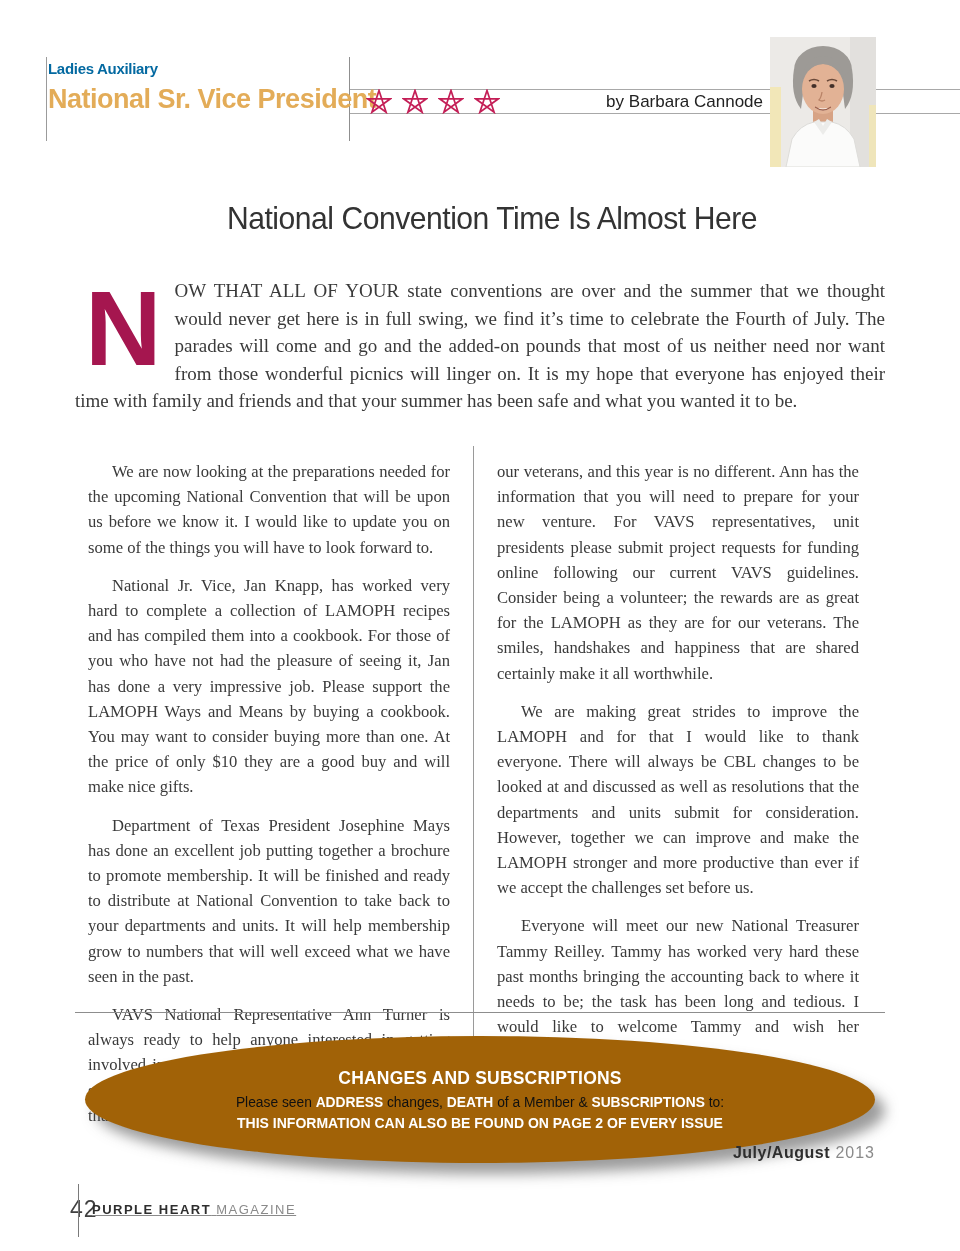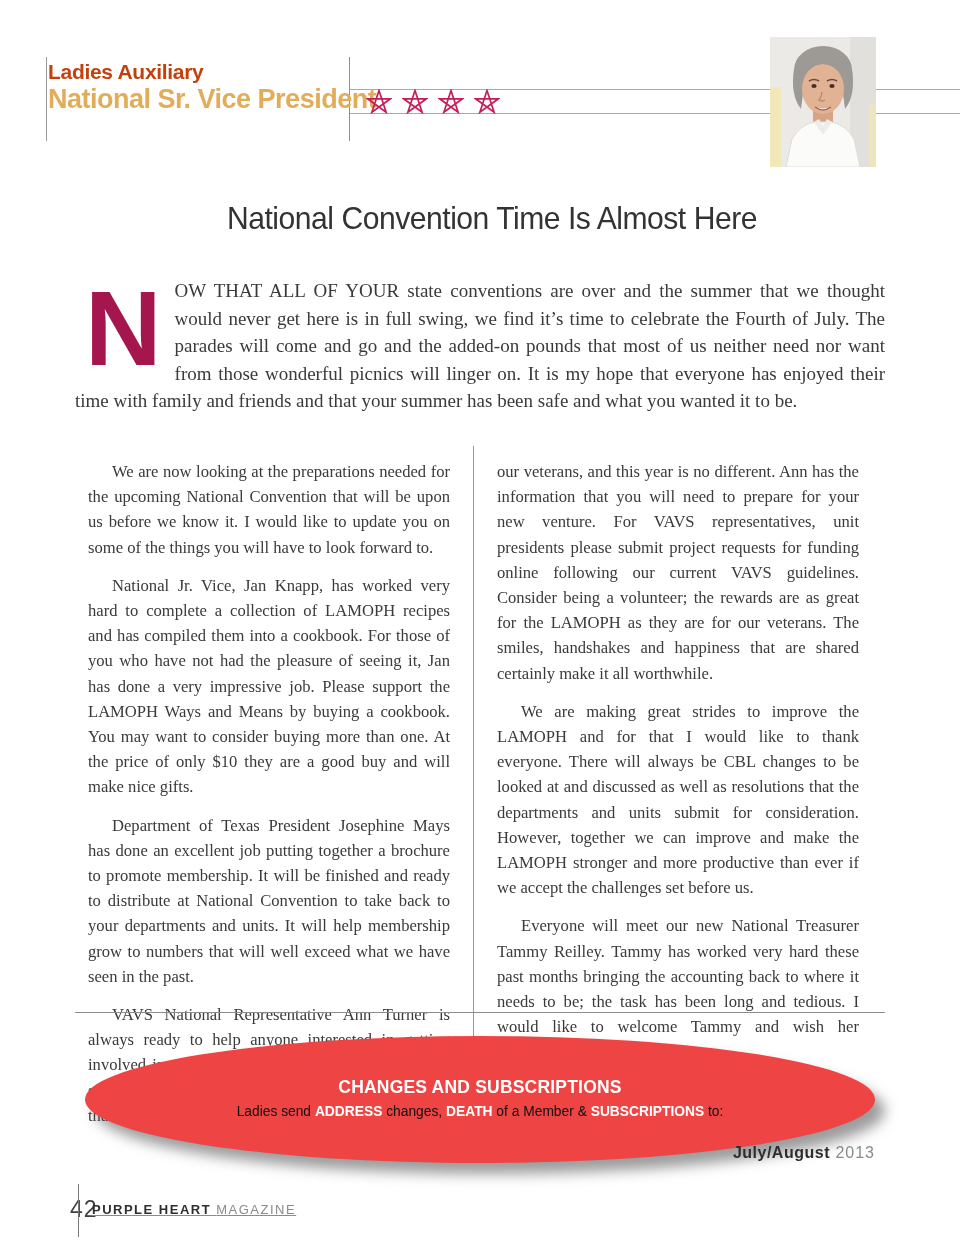--- a/index.html
+++ b/index.html
@@ -9,21 +9,21 @@
     font-family:"Liberation Sans", sans-serif; overflow:hidden;
   }
 
   
   .hdr-vline-left  { position:absolute; left:46px;  top:57px; width:1px; height:84px; background:#9b9b9b; }
   .hdr-vline-right { position:absolute; left:349px; top:57px; width:1px; height:84px; background:#8f8f8f; }
   .hdr-hline-top   { position:absolute; left:350px; top:89px;  width:610px; height:1px; background:#a8a8a8; }
   .hdr-hline-bot   { position:absolute; left:350px; top:113px; width:610px; height:1px; background:#a8a8a8; }
   .hdr-kicker {
     position:absolute; left:48px; top:60px;
-    font-size:21px; font-weight:bold; color:#c2410c; letter-spacing:-0.3px;
+    font-size:15px; font-weight:bold; color:#0369a1; letter-spacing:-0.3px;
   }
   .hdr-title {
     position:absolute; left:48px; top:84px;
     font-size:27px; font-weight:bold; color:#E3AC58; letter-spacing:-0.5px;
   }
   .hdr-stars {
     position:absolute; left:366px; top:89px; height:25px;
     display:flex; align-items:center; gap:10px;
   }
   .hdr-byline {
@@ -60,21 +60,21 @@
   .col { width:388px; }
   .col p { margin:13px; text-indent:24px; }
   .col p.cont { text-indent:0; }
   .col-divider { width:1px; background:#9a9a9a; margin:0 10px; align-self:stretch; }
 
   .rule-bottom { position:absolute; left:75px; top:1012px; width:810px; height:1px; background:#8d8d8d; }
 
   
   .sub-oval {
     position:absolute; left:85px; top:1036px; width:790px; height:127px;
-    background:#ef4444; border-radius:50%;
+    background:#a16207; border-radius:50%;
     box-shadow:10px 11px 13px rgba(75,75,75,0.55);
     display:flex; flex-direction:column; align-items:center; justify-content:center;
     text-align:center;
   }
   .sub-title { font-size:17.5px; font-weight:bold; color:#ffffff; letter-spacing:0.2px; margin-bottom:4px; }
   .sub-line  { font-size:13.8px; line-height:19.5px; color:#101010; }
   .sub-line .wt { color:#ffffff; font-weight:bold; }
   .sub-last  { font-size:14px; font-weight:bold; color:#ffffff; margin-top:3px; }
 
   
@@ -115,20 +115,21 @@
       <path d="M13,1.5 L20.1,23.2 L1.6,9.8 L24.4,9.8 L5.9,23.2 Z" fill="none" stroke="#C41E56" stroke-width="1.7"></path>
     </svg>
     <svg width="26" height="25" viewBox="0 0 26 25">
       <path d="M13,1.5 L20.1,23.2 L1.6,9.8 L24.4,9.8 L5.9,23.2 Z" fill="none" stroke="#C41E56" stroke-width="1.7"></path>
     </svg>
     <svg width="26" height="25" viewBox="0 0 26 25">
       <path d="M13,1.5 L20.1,23.2 L1.6,9.8 L24.4,9.8 L5.9,23.2 Z" fill="none" stroke="#C41E56" stroke-width="1.7"></path>
     </svg>
   </div>
 
+  <div class="hdr-byline">by Barbara Cannode</div>
 
   <div class="hdr-photo">
     <svg width="106" height="130" viewBox="0 0 106 130">
       <rect width="106" height="130" fill="#eceae7"></rect>
       <rect x="80" width="26" height="130" fill="#e2e0dd"></rect>
       <rect x="0" y="50" width="11" height="80" fill="#f2e7b8"></rect>
       <rect x="99" y="68" width="7" height="62" fill="#efe5ba"></rect>
       <ellipse cx="53" cy="33" rx="29" ry="24" fill="#9d9a96"></ellipse>
       <path d="M24,32 Q20,58 31,72 L35,42 Z" fill="#9d9a96"></path>
       <path d="M82,32 Q86,58 75,72 L71,42 Z" fill="#9d9a96"></path>
@@ -168,21 +169,22 @@
       <p>We are making great strides to improve the LAMOPH and for that I would like to thank everyone. There will always be CBL changes to be looked at and discussed as well as resolutions that the departments and units submit for consideration. However, together we can improve and make the LAMOPH stronger and more productive than ever if we accept the challenges set before us.</p>
       <p>Everyone will meet our new National Treasurer Tammy Reilley. Tammy has worked very hard these past months bringing the accounting back to where it needs to be; the task has been long and tedious. I would like to welcome Tammy and wish her continued success.</p>
       <p>Be safe in your travels, I am looking forward to seeing all of you this August in Rogers, Ark. ✳</p>
     </div>
   </div>
 
   <div class="rule-bottom"></div>
 
   <div class="sub-oval">
     <div class="sub-title">CHANGES AND SUBSCRIPTIONS</div>
-    <div class="sub-line"><span>Ladies send </span><span class="wt">ADDRESS</span><span> changes, </span><span class="wt">DEATH</span><span> of a Member &amp; </span><span class="wt">SUBSCRIPTIONS</span><span> to:</span></div>
+    <div class="sub-line"><span>Please seen </span><span class="wt">ADDRESS</span><span> changes, </span><span class="wt">DEATH</span><span> of a Member &amp; </span><span class="wt">SUBSCRIPTIONS</span><span> to:</span></div>
+    <div class="sub-last">THIS INFORMATION CAN ALSO BE FOUND ON PAGE 2 OF EVERY ISSUE</div>
   </div>
 
   <div class="ftr-num">42</div>
   <div class="ftr-vline"></div>
   <div class="ftr-mag">
     <span class="b">PURPLE HEART</span>
     <span>MAGAZINE</span>
   </div>
   <div class="ftr-issue">
     <span class="b">July/August</span>

